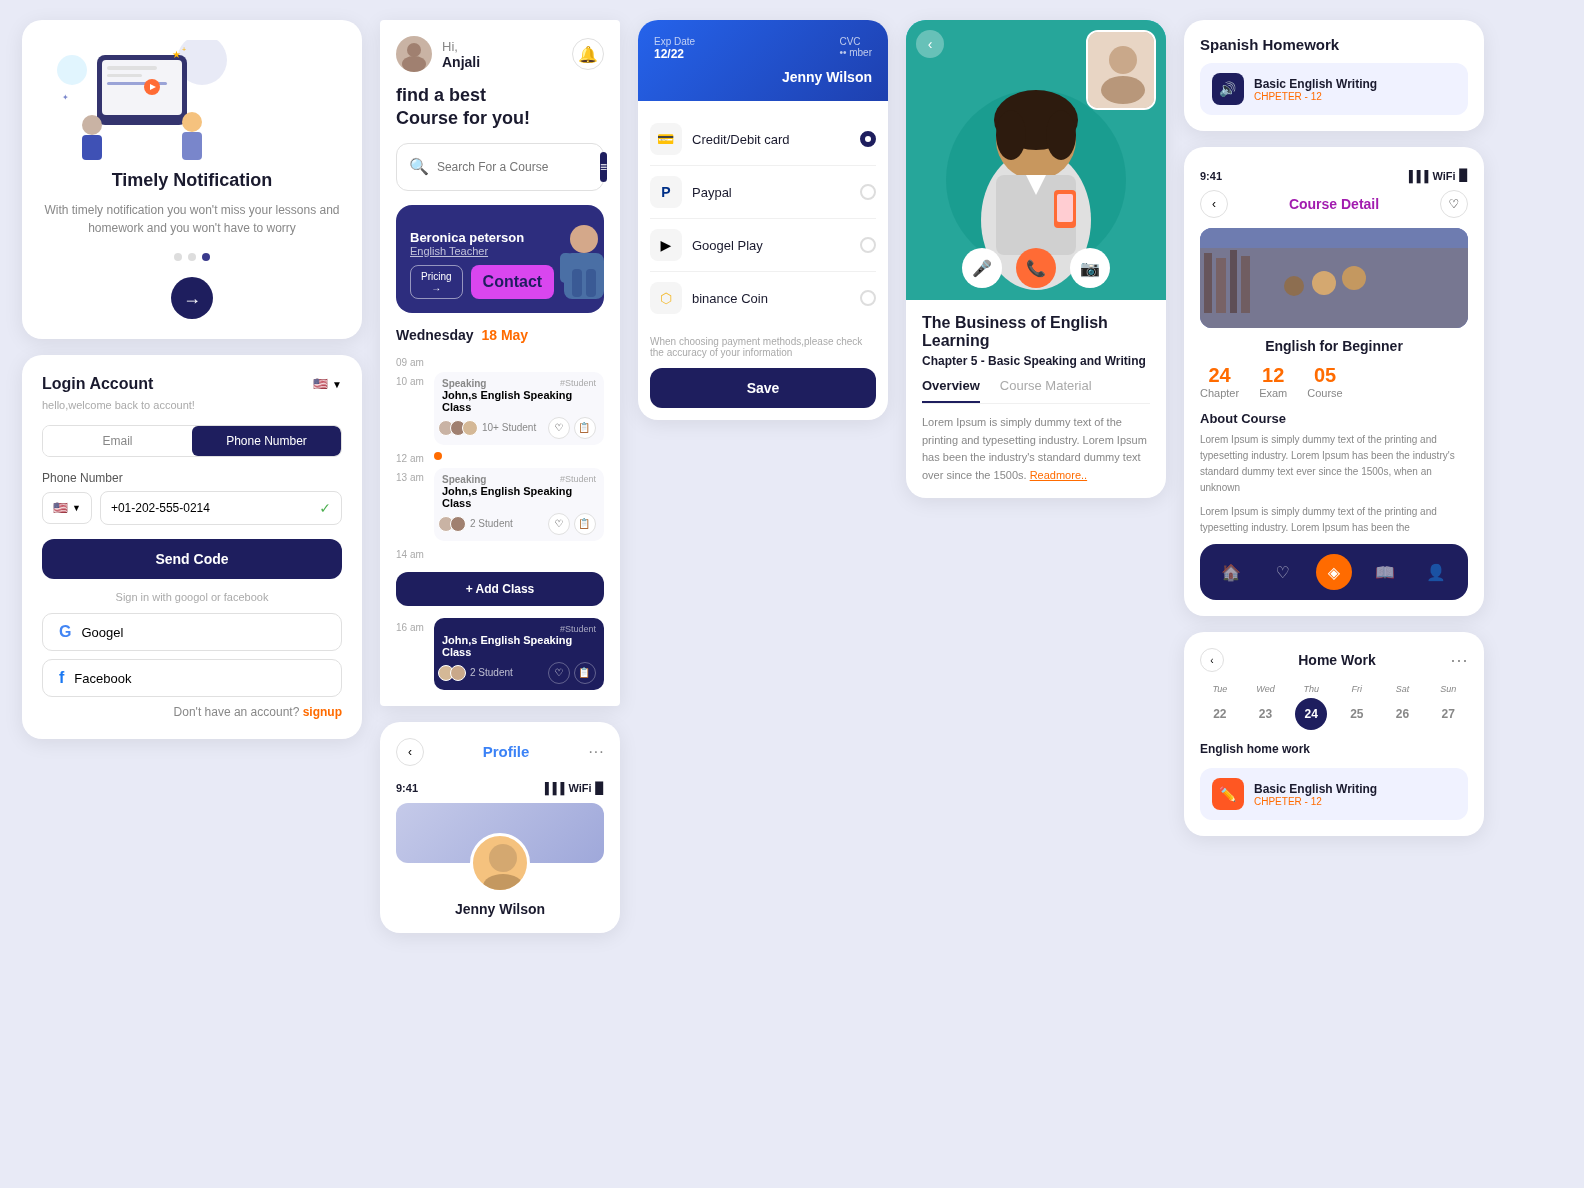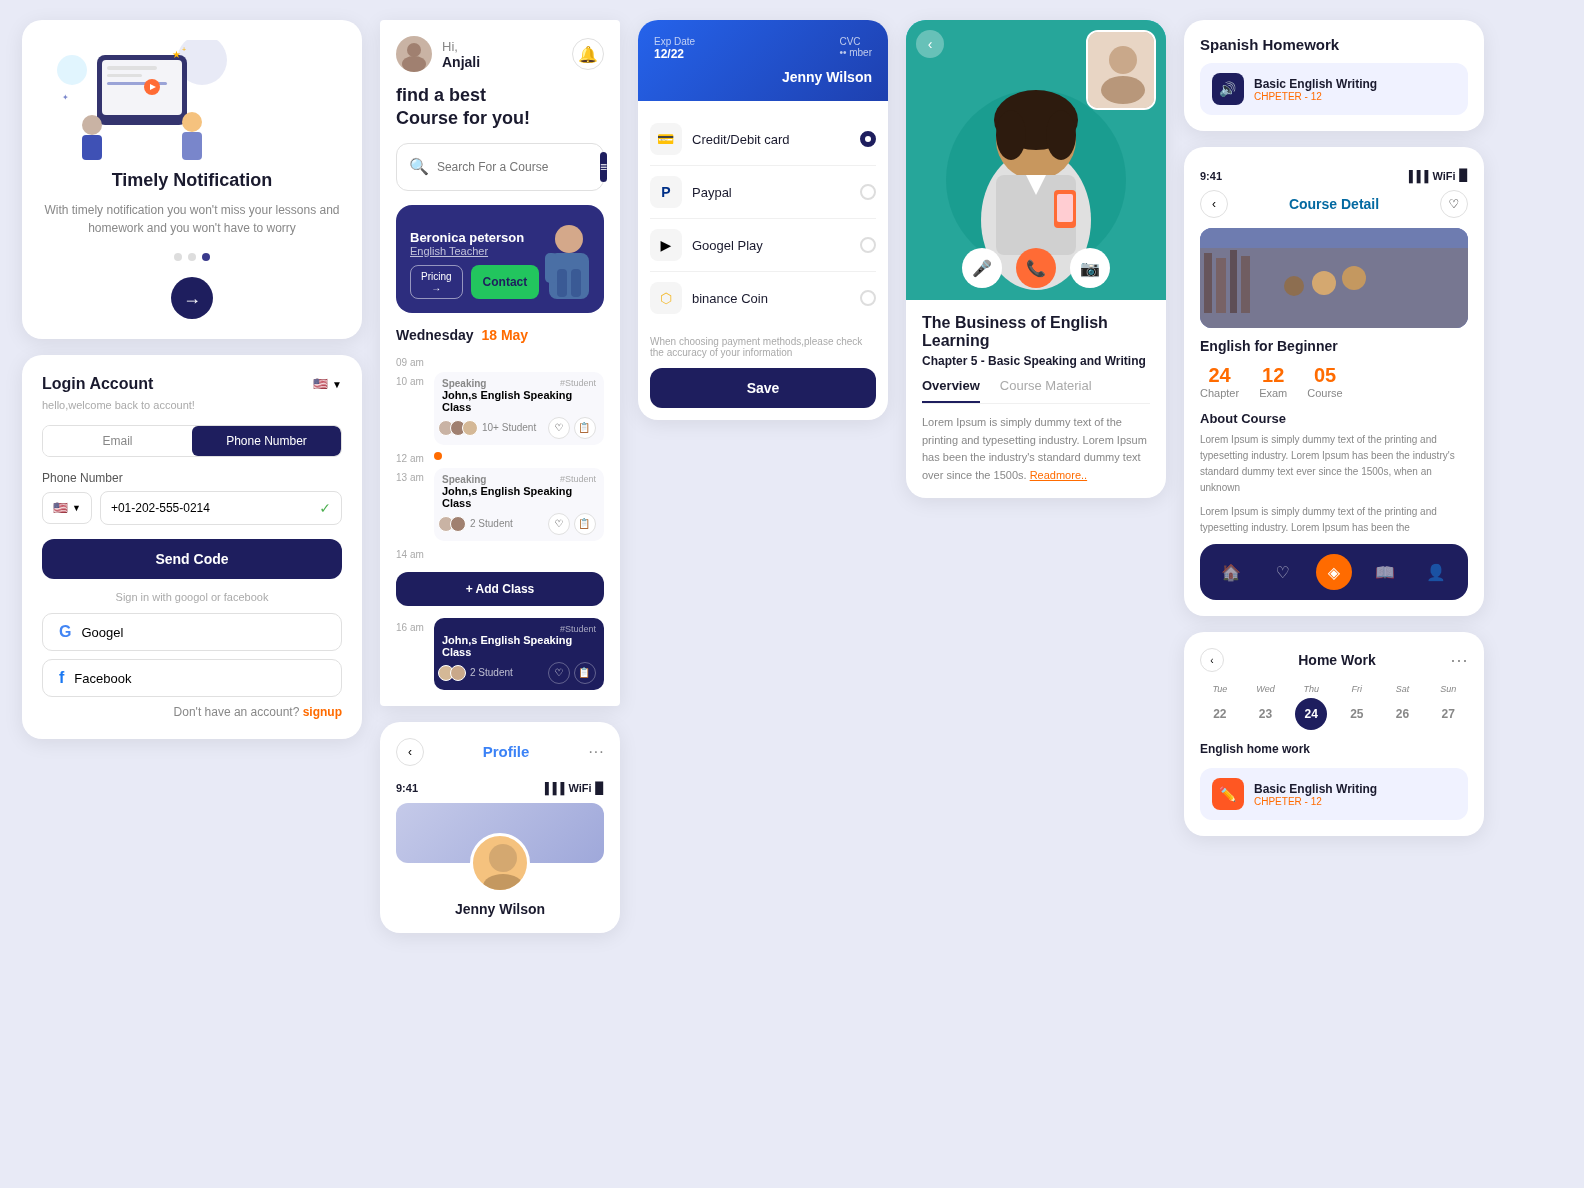--- a/index.html
+++ b/index.html
@@ -93,21 +93,21 @@
     .filter-btn { width: 30px; height: 30px; background: #1e1e5e; border-radius: 8px; display: flex; align-items: center; justify-content: center; }
     .teacher-banner {
       background: #2d2d7e; border-radius: 16px; padding: 14px; display: flex; align-items: flex-end;
       justify-content: space-between; margin-bottom: 14px; position: relative; overflow: hidden; min-height: 90px;
     }
     .teacher-info { color: #fff; }
     .teacher-name { font-size: 13px; font-weight: 700; }
     .teacher-role { font-size: 11px; opacity: 0.7; text-decoration: underline; }
     .teacher-actions { display: flex; gap: 8px; }
     .pricing-btn { background: transparent; border: 1px solid rgba(255,255,255,0.5); color: #fff; border-radius: 8px; padding: 5px 10px; font-size: 10px; cursor: pointer; }
-    .contact-btn { background: #22c55e; color: #1e1e5e; border: none; border-radius: 8px; padding: 5px 12px; font-size: 12px; font-weight: 600; cursor: pointer; }
+    .contact-btn { background: #d946ef; color: #1e1e5e; border: none; border-radius: 8px; padding: 5px 12px; font-size: 16px; font-weight: 600; cursor: pointer; }
 
     .schedule-day { font-size: 14px; color: #888; margin-bottom: 10px; }
     .schedule-day span { color: #1a1a2e; font-weight: 700; }
     .schedule-list { display: flex; flex-direction: column; gap: 4px; }
     .schedule-row { display: flex; align-items: flex-start; gap: 6px; }
     .time-label { font-size: 10px; color: #aaa; width: 32px; flex-shrink: 0; margin-top: 4px; }
     .schedule-item {
       flex: 1; background: #f8f8fc; border-radius: 10px; padding: 6px 8px; font-size: 10px;
     }
     .schedule-item.active { background: #1e1e5e; color: #fff; }
@@ -214,24 +214,24 @@
     .hw-item-sub { font-size: 10px; color: #ff6b00; }
 
     .course-detail-card {
       background: #fff;
       border-radius: 20px;
       padding: 16px;
       box-shadow: 0 4px 20px rgba(0,0,0,0.08);
     }
     .cd-topbar { display: flex; justify-content: space-between; align-items: center; margin-bottom: 10px; }
     .cd-back { width: 28px; height: 28px; border-radius: 50%; border: 1px solid #e0e0e0; display: flex; align-items: center; justify-content: center; cursor: pointer; font-size: 12px; }
-    .cd-title { font-size: 14px; font-weight: 700; color: #0369a1; }
+    .cd-title { font-size: 14px; font-weight: 700; color: #a21caf; }
     .cd-heart { width: 28px; height: 28px; border-radius: 50%; border: 1px solid #e0e0e0; display: flex; align-items: center; justify-content: center; cursor: pointer; font-size: 12px; }
     .cd-image { width: 100%; height: 100px; border-radius: 12px; background: #6e7cb0; margin-bottom: 10px; overflow: hidden; position: relative; }
-    .cd-course-title { font-size: 14px; font-weight: 700; color: #1a1a2e; margin-bottom: 10px; }
+    .cd-course-title { font-size: 14px; font-weight: 700; color: #1a1a2e; margin-bottom: 10px; text-align: center; }
     .cd-stats { display: flex; gap: 20px; margin-bottom: 12px; }
     .cd-stat { text-align: center; }
     .cd-stat-val { font-size: 20px; font-weight: 700; color: #ff6b00; }
     .cd-stat-label { font-size: 11px; color: #888; }
     .cd-about-title { font-size: 13px; font-weight: 700; color: #1a1a2e; margin-bottom: 6px; }
     .cd-about-text { font-size: 10px; color: #888; line-height: 1.6; margin-bottom: 8px; }
     .cd-bottom-nav { display: flex; justify-content: space-around; align-items: center; background: #1e1e5e; border-radius: 16px; padding: 10px 6px; margin-top: 6px; }
     .cd-nav-btn { width: 36px; height: 36px; display: flex; align-items: center; justify-content: center; font-size: 16px; cursor: pointer; color: rgba(255,255,255,0.6); border-radius: 50%; }
     .cd-nav-btn.active { background: #ff6b00; color: #fff; }
 

